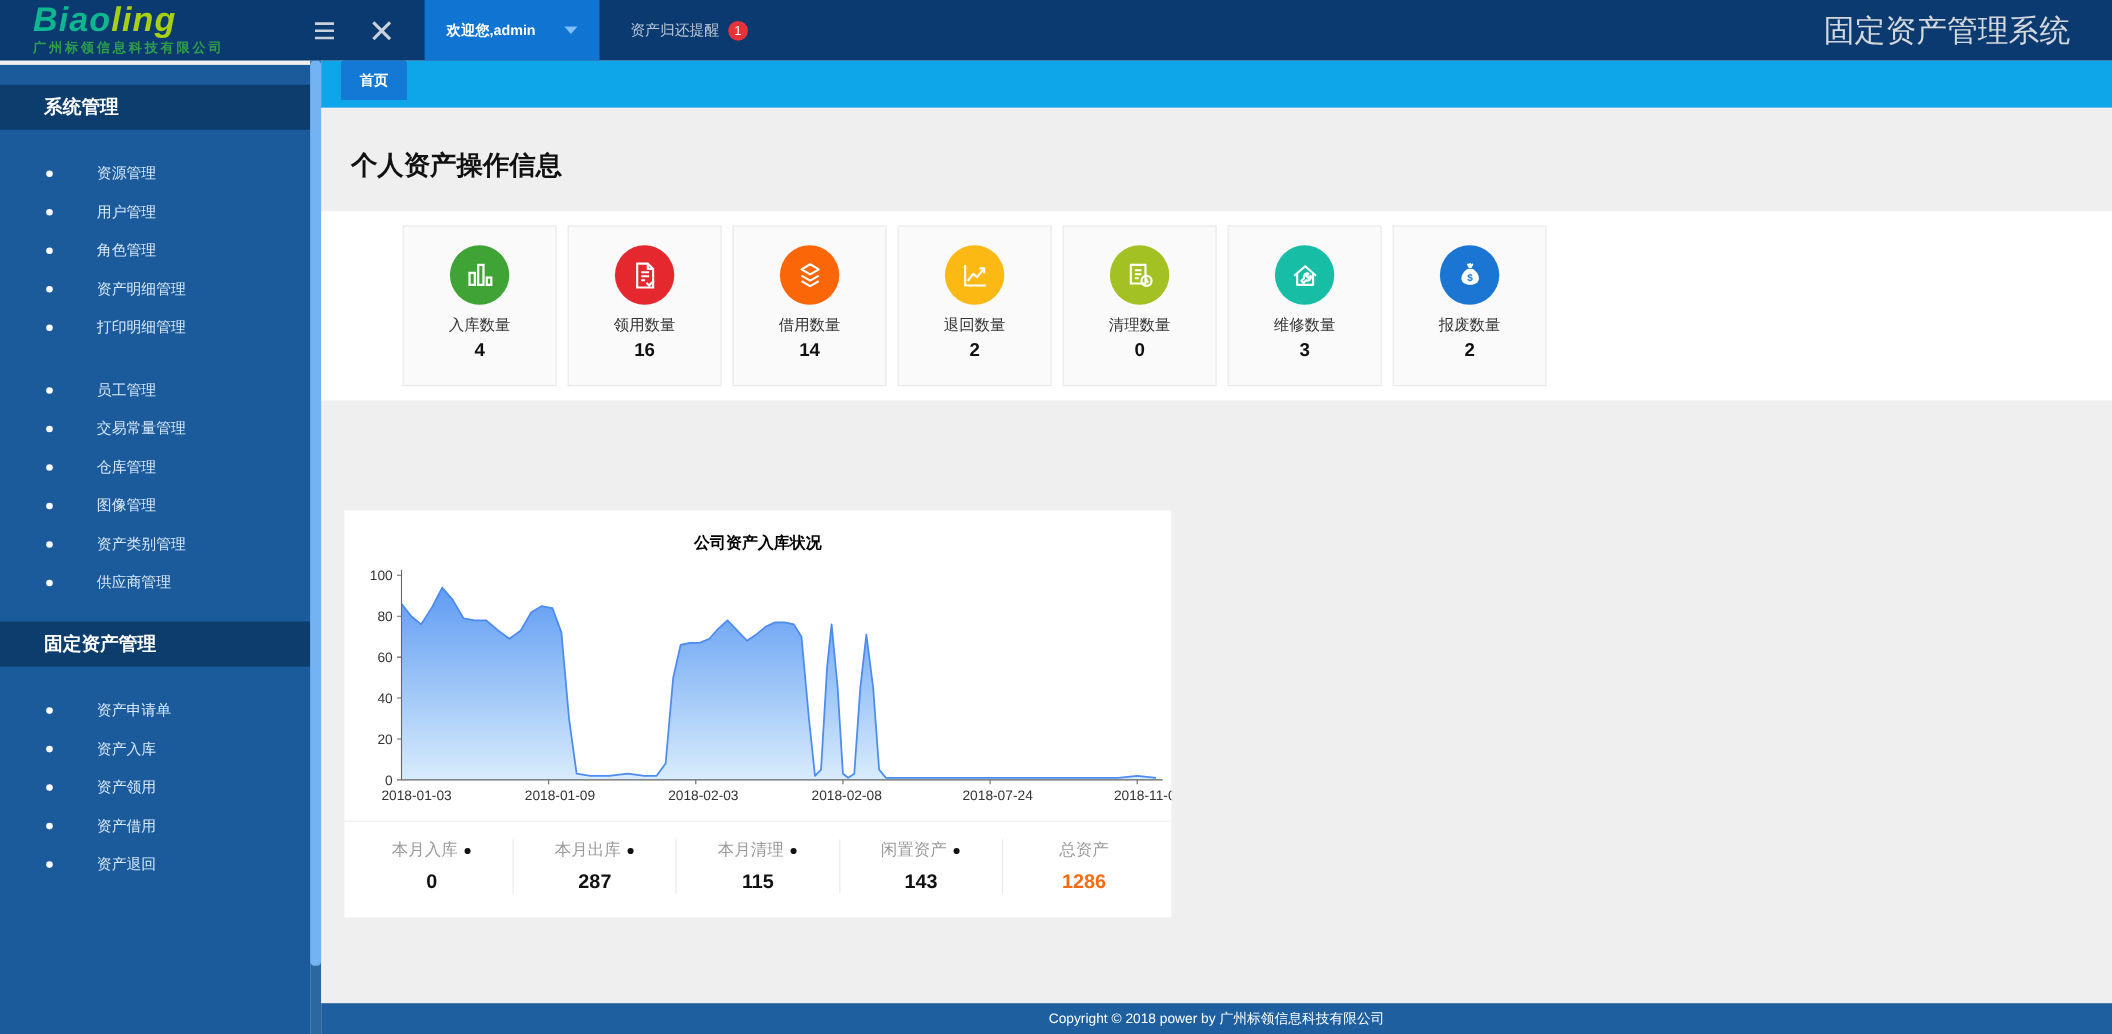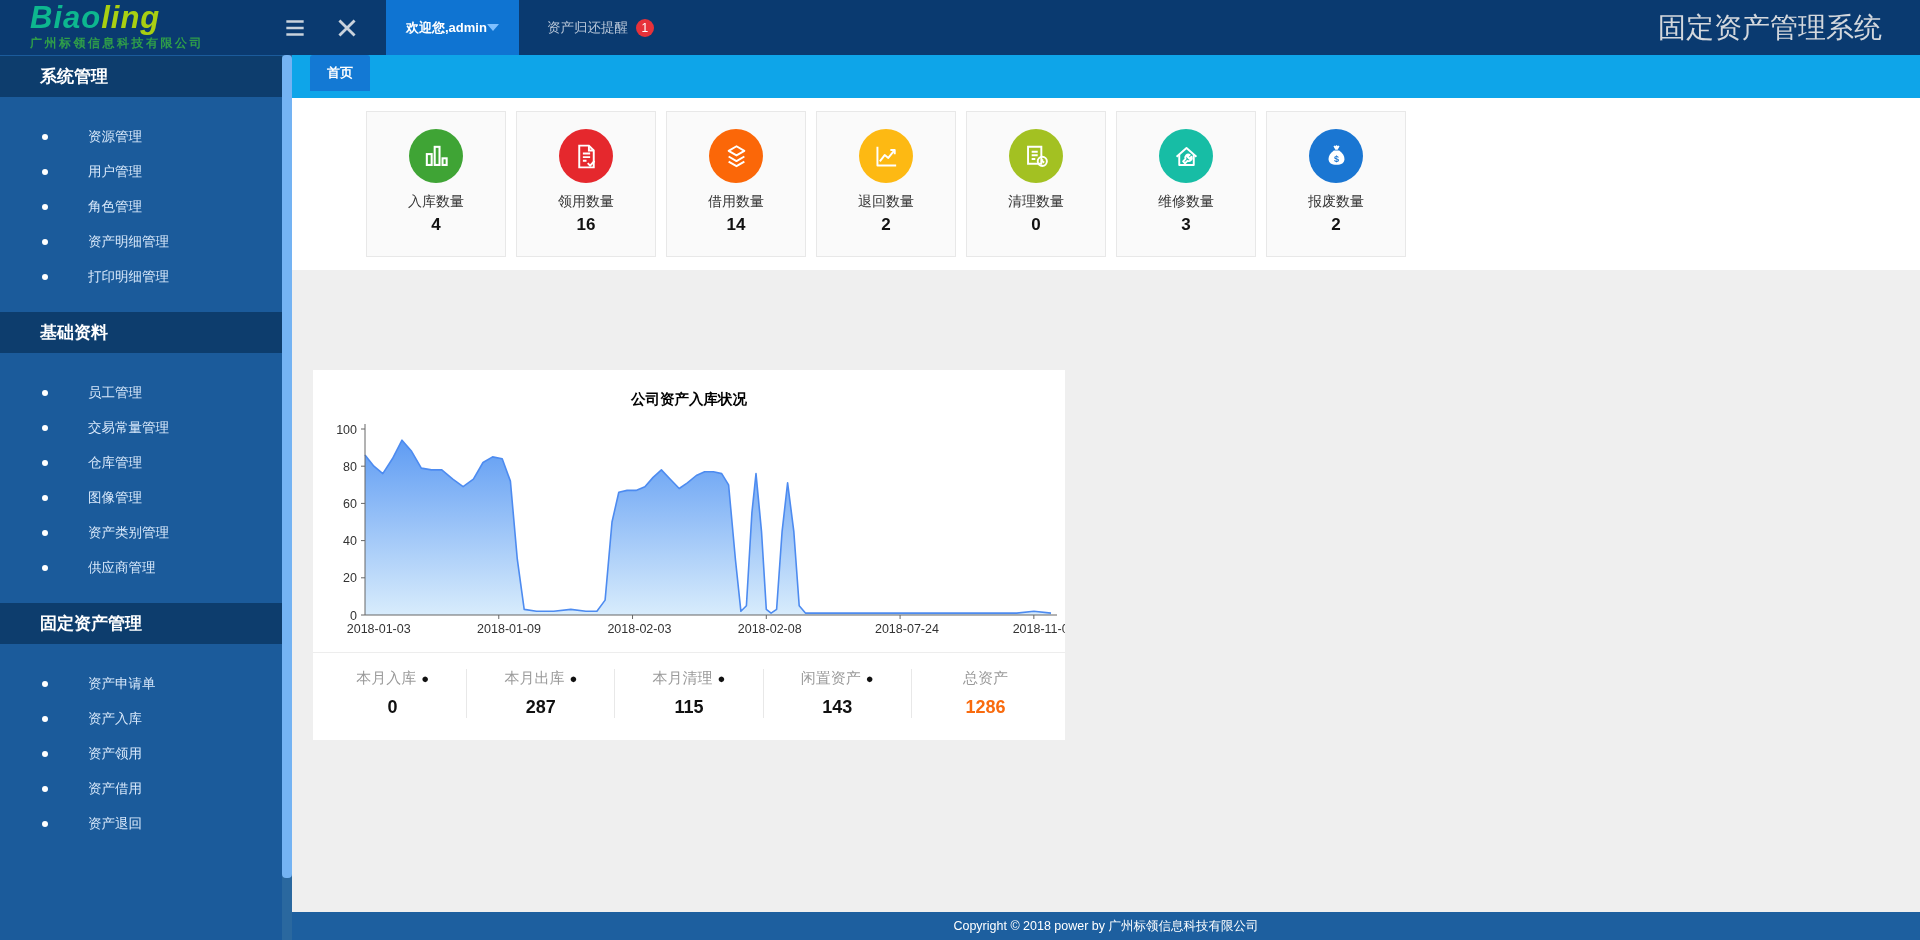--- a/index.html
+++ b/index.html
@@ -9,32 +9,32 @@
   
   .topbar { position:absolute; left:0; top:0; width:1920px; height:55px;
     background:#0a3a70; display:flex; align-items:center; z-index:10; }
   .logo { width:282px; padding-left:30px; cursor:pointer; }
   .logo-text { font-size:31px; font-weight:bold; font-style:italic; letter-spacing:1px; line-height:30px; }
   .logo-a { color:#0db78f; }
   .logo-b { color:#a9cf12; }
   .logo-sub { font-size:12px; color:#2f9e49; letter-spacing:2.5px; margin-top:2px; font-weight:bold; }
   .tb-icon { width:26px; height:26px; margin-right:26px; cursor:pointer; flex:0 0 auto; }
   .welcome-btn { height:55px; padding:0 20px; background:#0f74d2; color:#fff;
-    font-size:13px; font-weight:bold; display:flex; align-items:center; 
+    font-size:13px; font-weight:bold; display:flex; align-items:center; gap:26px;
     border:none; cursor:pointer; }
   .caret { width:0; height:0; border-left:6px solid transparent; border-right:6px solid transparent;
     border-top:7px solid #7fc0ff; }
   .reminder { margin-left:28px; display:flex; align-items:flex-end; gap:8px; cursor:pointer;
     color:#b9c7d9; font-size:13.5px; }
   .badge { width:18px; height:18px; border-radius:50%; background:#e7323a; color:#fff;
     font-size:12px; display:flex; align-items:center; justify-content:center; }
   .sys-title { margin-left:auto; padding-right:38px; font-size:28px; color:#d4d8dd; font-weight:500; }
 
   
-  .sidebar { position:absolute; left:0; top:38px; width:282px; bottom:0; background:#1b5b9b; overflow:hidden; }
+  .sidebar { position:absolute; left:0; top:59px; width:282px; bottom:0; background:#1b5b9b; overflow:hidden; }
   .side-section { margin-top:18px; }
   .side-title { background:#0d3d6d; color:#fff; font-size:17px; font-weight:bold;
     padding:9px 0 9px 40px; cursor:pointer; }
   .side-items { list-style:none; margin:22px 0 10px 0; }
   .side-items li { color:#d9e9fb; font-size:13.5px; line-height:35px; padding-left:88px;
     position:relative; cursor:pointer; }
   .side-items li::before { content:""; position:absolute; left:42px; top:15px; width:6px; height:6px;
     border-radius:50%; background:#fff; }
   .scrollstrip { position:absolute; left:282px; top:55px; width:10px; bottom:0; background:#2a689f; }
   .scrollthumb { position:absolute; left:0; top:0; width:10px; height:93%;
@@ -106,21 +106,20 @@
       <div class="side-title">系统管理</div>
       <ul class="side-items">
         <li>资源管理</li>
         <li>用户管理</li>
         <li>角色管理</li>
         <li>资产明细管理</li>
         <li>打印明细管理</li>
       </ul>
     </div>
     <div class="side-section">
-      <div class="side-title">基础资料</div>
       <ul class="side-items">
         <li>员工管理</li>
         <li>交易常量管理</li>
         <li>仓库管理</li>
         <li>图像管理</li>
         <li>资产类别管理</li>
         <li>供应商管理</li>
       </ul>
     </div>
     <div class="side-section">
@@ -137,20 +136,21 @@
 <div class="scrollstrip">
   <div class="scrollthumb"></div>
 </div>
 
 <div class="content">
   <div class="tabbar">
     <div class="tab">首页</div>
   </div>
 
   <div class="scrollarea">
+    <h1 class="page-heading">个人资产操作信息</h1>
 
     <div class="cards-panel">
 
       <div class="stat-card">
         <div class="icon-circle" style="background:#3fa435">
           <svg viewBox="0 0 24 24" fill="none" stroke="#fff" stroke-width="1.7">
             <rect x="4" y="10" width="4" height="9"></rect>
               <rect x="10.5" y="4" width="4" height="15"></rect>
               <rect x="17" y="13.5" width="3.4" height="5.5"></rect>
           </svg>

